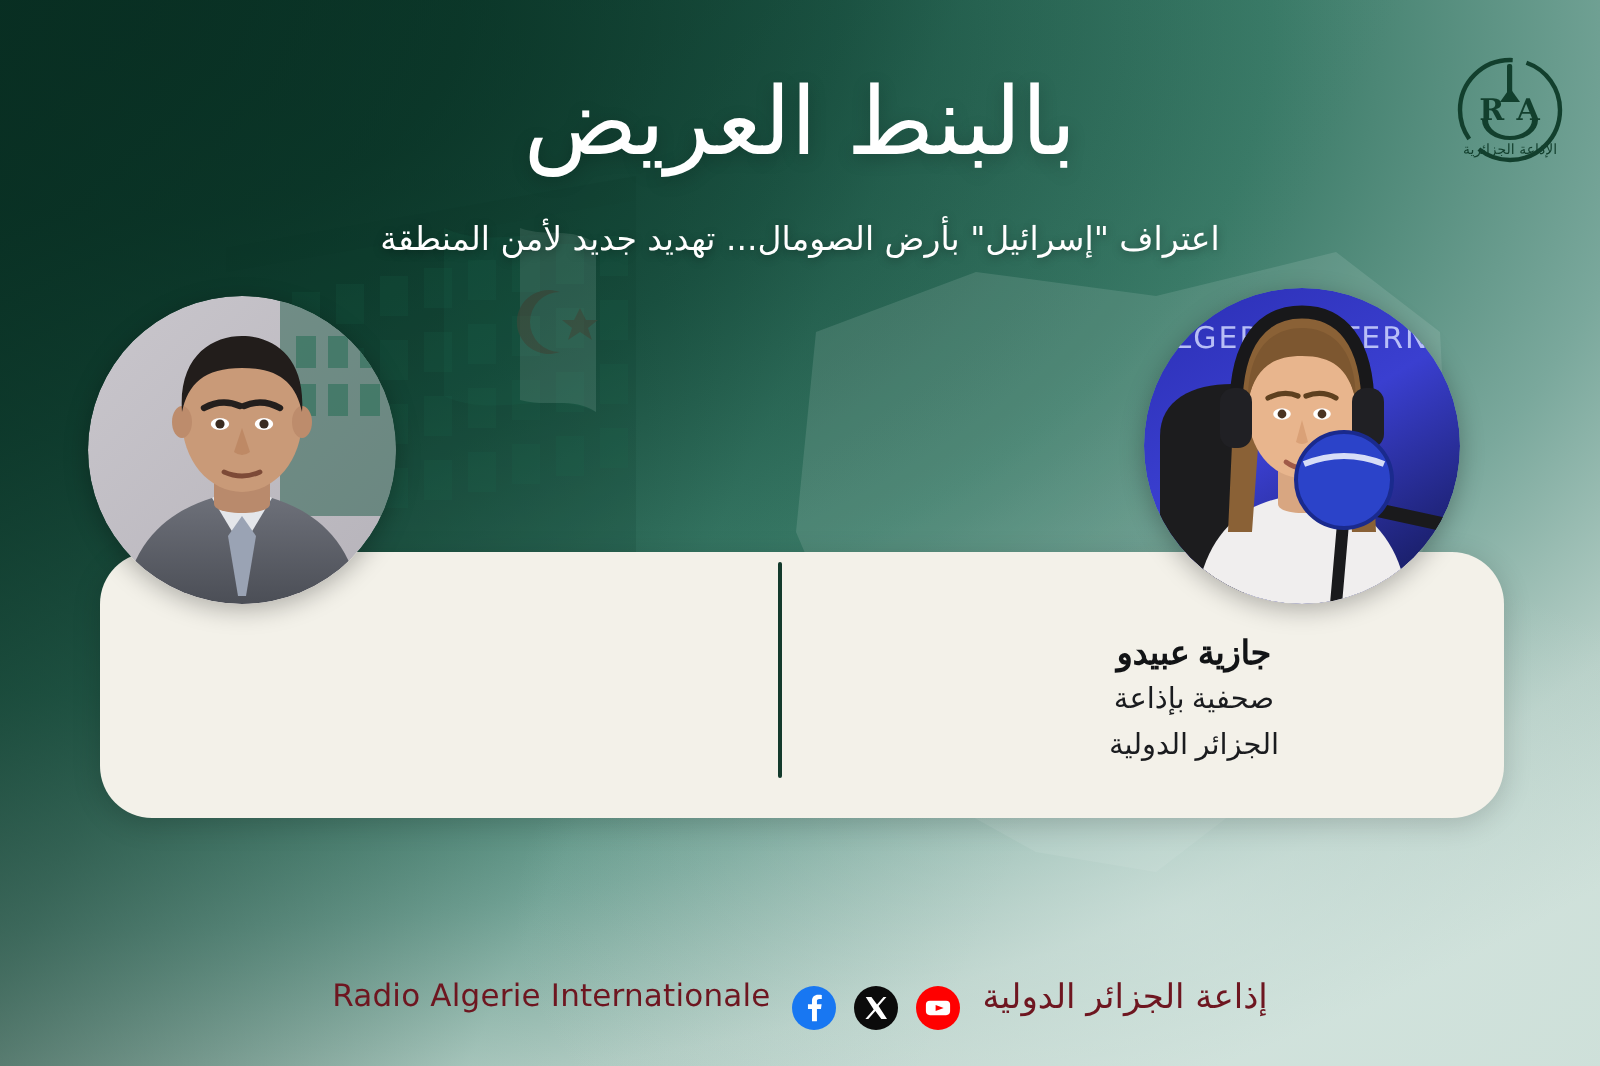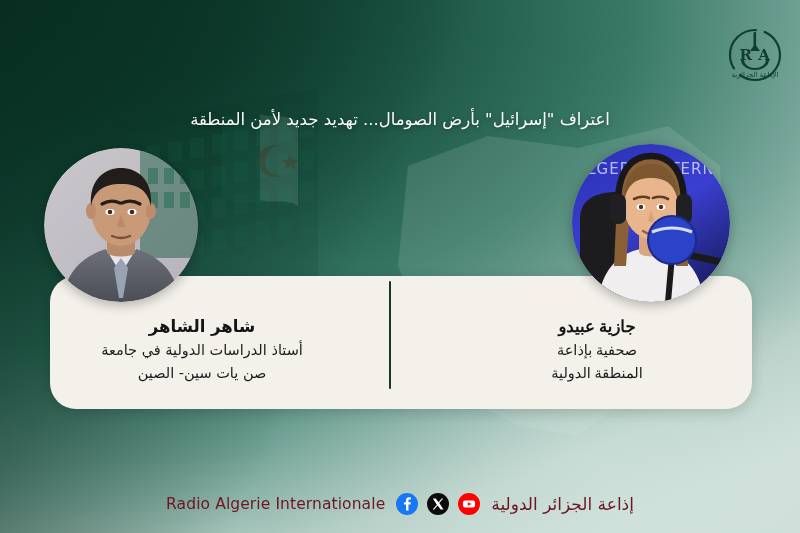--- a/index.html
+++ b/index.html
@@ -166,21 +166,20 @@
   .avatar.right { left: 572px; top: 144px; width: 158px; height: 158px; }
 
   
   .footer {
     position: absolute;
     left: 0;
     right: 0;
     bottom: 14px;
     height: 30px;
     display: flex;
-    align-items: center;
     justify-content: center;
     gap: 11px;
     direction: ltr;
   }
   .footer-latin {
     color: #6e1620;
     font-size: 15.5px;
     font-weight: 400;
     letter-spacing: 0.1px;
     white-space: nowrap;
@@ -289,20 +288,21 @@
       <g fill="#123f2d">
         <rect x="31.5" y="8" width="2.6" height="16" rx="1"></rect>
         <polygon points="33,20 38,27 28,27"></polygon>
         <text x="33" y="36" font-family="DejaVu Serif, serif" font-size="15" font-weight="700" text-anchor="middle" letter-spacing="0.5">R A</text>
         <path d="M19,36 a14,10 0 0,0 28,0 l-3,0 a11,8 0 0,1 -22,0 Z"></path>
         <text x="33" y="53" font-family="DejaVu Sans, sans-serif" font-size="7" text-anchor="middle" direction="rtl">الإذاعة الجزائرية</text>
       </g>
     </svg>
   </div>
 
+  <div class="title">بالبنط العريض</div>
   <div class="subtitle">اعتراف "إسرائيل" بأرض الصومال... تهديد جديد لأمن المنطقة</div>
 
   <div class="card"></div>
   <div class="card-divider"></div>
 
   <div class="avatar left">
     <svg viewBox="0 0 154 154">
       <defs>
         <clipPath id="clipL">
             <circle cx="77" cy="77" r="77"></circle>
@@ -349,25 +349,20 @@
         <circle cx="66" cy="64" r="2.3" fill="#3a2b20"></circle>
         <circle cx="88" cy="64" r="2.3" fill="#3a2b20"></circle>
 
         <path d="M77,66 L73,78 q4,3 8,0 Z" fill="#b9835f" opacity="0.75"></path>
 
         <path d="M68,88 q9,4 18,0" stroke="#7d4a37" stroke-width="2.4" fill="none" stroke-linecap="round"></path>
       </g>
     </svg>
   </div>
 
-  <div class="guest-text left">
-    <div class="guest-name">شاهر الشاهر</div>
-    <div class="guest-role">أستاذ الدراسات الدولية في جامعة</div>
-    <div class="guest-role">صن يات سين- الصين</div>
-  </div>
 
   <div class="avatar right">
     <svg viewBox="0 0 158 158">
       <defs>
         <clipPath id="clipR">
             <circle cx="79" cy="79" r="79"></circle>
           </clipPath>
         <linearGradient id="bgR" x1="0" y1="0" x2="0.6" y2="1">
           <stop offset="0%" stop-color="#2b2fb4"></stop>
             <stop offset="55%" stop-color="#3a3fd0"></stop>
@@ -411,21 +406,21 @@
         <circle cx="100" cy="96" r="24" fill="#2b43c9"></circle>
         <circle cx="100" cy="96" r="24" fill="none" stroke="#1a2a8d" stroke-width="2"></circle>
         <path d="M80,88 q20,-8 40,0" stroke="#e9eefc" stroke-width="3" fill="none" opacity="0.9"></path>
       </g>
     </svg>
   </div>
 
   <div class="guest-text right">
     <div class="guest-name">جازية عبيدو</div>
     <div class="guest-role">صحفية بإذاعة</div>
-    <div class="guest-role">المنطقة الدولية</div>
+    <div class="guest-role">الجزائر الدولية</div>
   </div>
 
   <div class="footer">
     <span class="footer-latin">Radio Algerie Internationale</span>
 
     <span class="socials">
       <a class="social">
         <svg viewBox="0 0 24 24">
           <circle cx="12" cy="12" r="12" fill="#1877F2"></circle>
           <path d="M13.6,19.2 V12.6 h2.2 l0.35,-2.6 H13.6 V8.4 c0,-0.75 0.2,-1.25 1.3,-1.25 h1.35 V4.85 C16.0,4.8 15.2,4.72 14.25,4.72 c-1.98,0 -3.35,1.2 -3.35,3.42 V10 H8.7 v2.6 h2.2 v6.6 Z" fill="#ffffff"></path>

